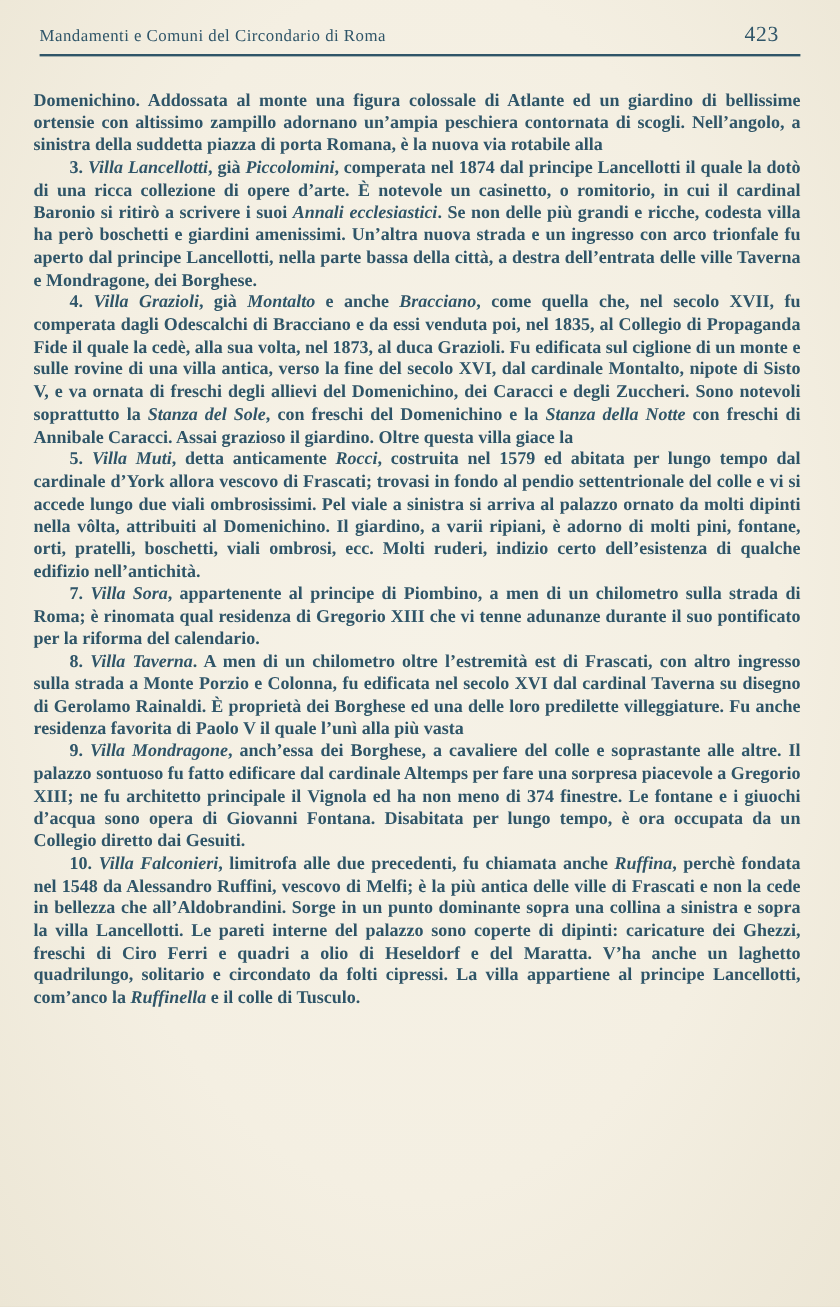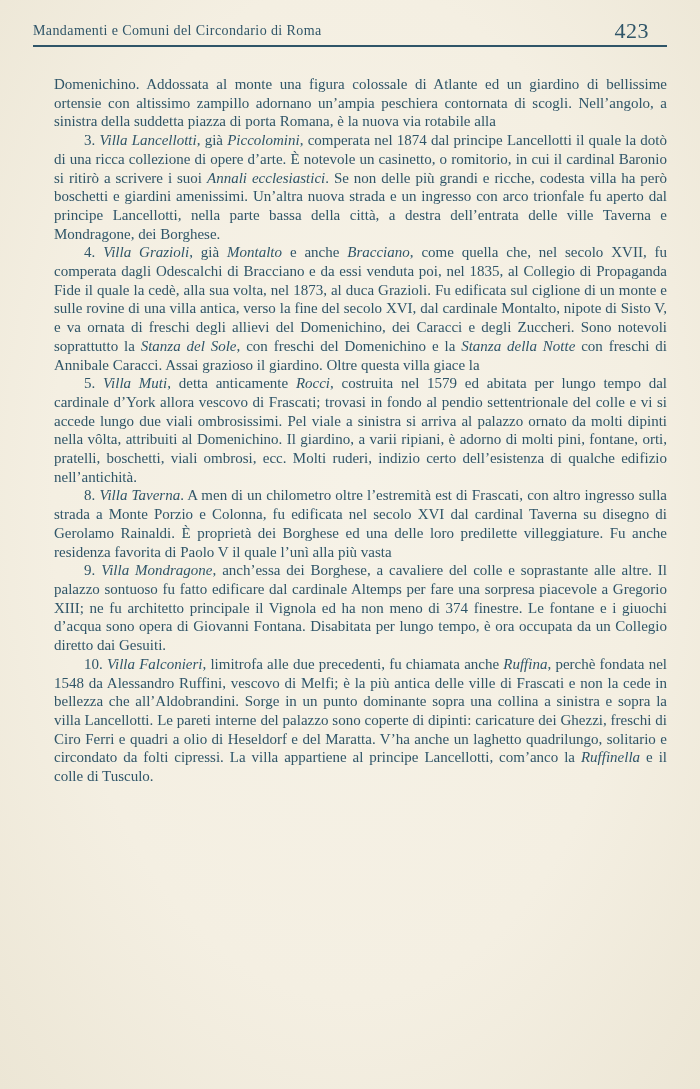--- a/index.html
+++ b/index.html
@@ -33,35 +33,36 @@
     top: 3px;
     text-align: left;
     font-size: 14px;
     letter-spacing: 0.4px;
     white-space: nowrap;
   }
   .page-number {
     position: absolute;
     right: 18px;
     top: -2px;
-    font-size: 22px;
+    font-size: 18px;
     letter-spacing: 0.5px;
   }
   .header-rule {
     margin: 3px 33px 0 33px;
     border: none;
     border-top: 2.2px solid var(--ink);
     height: 0;
   }
   .page-body {
-    margin: 28px 33px 0 54px;
+    margin: 28px 33px 0 28px;
     font-size: 15px;
     line-height: 18.7px;
     text-align: justify;
     text-justify: inter-word;
+    font-weight: bold;
   }
   .page-body p {
     margin: 0;
   }
   .page-body p.indent {
     text-indent: 30px;
   }
   .page-body i {
     font-style: italic;
   }
@@ -73,17 +74,18 @@
   <header class="page-header">
     <span class="running-title">Mandamenti e Comuni del Circondario di Roma</span>
     <span class="page-number">423</span>
   </header>
   <div class="header-rule"></div>
   <main class="page-body">
       <p class=""><span>Domenichino. Addossata al monte una figura colossale di Atlante ed un giardino di bellissime ortensie con altissimo zampillo adornano un’ampia peschiera contornata di scogli. Nell’angolo, a sinistra della suddetta piazza di porta Romana, è la nuova via rotabile alla</span></p>
       <p class="indent"><span>3. </span><i>Villa Lancellotti</i><span>, già </span><i>Piccolomini</i><span>, comperata nel 1874 dal principe Lancellotti il quale la dotò di una ricca collezione di opere d’arte. È notevole un casinetto, o romitorio, in cui il cardinal Baronio si ritirò a scrivere i suoi </span><i>Annali ecclesiastici</i><span>. Se non delle più grandi e ricche, codesta villa ha però boschetti e giardini amenissimi. Un’altra nuova strada e un ingresso con arco trionfale fu aperto dal principe Lancellotti, nella parte bassa della città, a destra dell’entrata delle ville Taverna e Mondragone, dei Borghese.</span></p>
       <p class="indent"><span>4. </span><i>Villa Grazioli</i><span>, già </span><i>Montalto</i><span> e anche </span><i>Bracciano</i><span>, come quella che, nel secolo XVII, fu comperata dagli Odescalchi di Bracciano e da essi venduta poi, nel 1835, al Collegio di Propaganda Fide il quale la cedè, alla sua volta, nel 1873, al duca Grazioli. Fu edificata sul ciglione di un monte e sulle rovine di una villa antica, verso la fine del secolo XVI, dal cardinale Montalto, nipote di Sisto V, e va ornata di freschi degli allievi del Domenichino, dei Caracci e degli Zuccheri. Sono notevoli soprattutto la </span><i>Stanza del Sole</i><span>, con freschi del Domenichino e la </span><i>Stanza della Notte</i><span> con freschi di Annibale Caracci. Assai grazioso il giardino. Oltre questa villa giace la</span></p>
       <p class="indent"><span>5. </span><i>Villa Muti</i><span>, detta anticamente </span><i>Rocci</i><span>, costruita nel 1579 ed abitata per lungo tempo dal cardinale d’York allora vescovo di Frascati; trovasi in fondo al pendio settentrionale del colle e vi si accede lungo due viali ombrosissimi. Pel viale a sinistra si arriva al palazzo ornato da molti dipinti nella vôlta, attribuiti al Domenichino. Il giardino, a varii ripiani, è adorno di molti pini, fontane, orti, pratelli, boschetti, viali ombrosi, ecc. Molti ruderi, indizio certo dell’esistenza di qualche edifizio nell’antichità.</span></p>
+      <p class="indent"><span>7. </span><i>Villa Sora</i><span>, appartenente al principe di Piombino, a men di un chilometro sulla strada di Roma; è rinomata qual residenza di Gregorio XIII che vi tenne adunanze durante il suo pontificato per la riforma del calendario.</span></p>
       <p class="indent"><span>8. </span><i>Villa Taverna</i><span>. A men di un chilometro oltre l’estremità est di Frascati, con altro ingresso sulla strada a Monte Porzio e Colonna, fu edificata nel secolo XVI dal cardinal Taverna su disegno di Gerolamo Rainaldi. È proprietà dei Borghese ed una delle loro predilette villeggiature. Fu anche residenza favorita di Paolo V il quale l’unì alla più vasta</span></p>
       <p class="indent"><span>9. </span><i>Villa Mondragone</i><span>, anch’essa dei Borghese, a cavaliere del colle e soprastante alle altre. Il palazzo sontuoso fu fatto edificare dal cardinale Altemps per fare una sorpresa piacevole a Gregorio XIII; ne fu architetto principale il Vignola ed ha non meno di 374 finestre. Le fontane e i giuochi d’acqua sono opera di Giovanni Fontana. Disabitata per lungo tempo, è ora occupata da un Collegio diretto dai Gesuiti.</span></p>
       <p class="indent"><span>10. </span><i>Villa Falconieri</i><span>, limitrofa alle due precedenti, fu chiamata anche </span><i>Ruffina</i><span>, perchè fondata nel 1548 da Alessandro Ruffini, vescovo di Melfi; è la più antica delle ville di Frascati e non la cede in bellezza che all’Aldobrandini. Sorge in un punto dominante sopra una collina a sinistra e sopra la villa Lancellotti. Le pareti interne del palazzo sono coperte di dipinti: caricature dei Ghezzi, freschi di Ciro Ferri e quadri a olio di Heseldorf e del Maratta. V’ha anche un laghetto quadrilungo, solitario e circondato da folti cipressi. La villa appartiene al principe Lancellotti, com’anco la </span><i>Ruffinella</i><span> e il colle di Tusculo.</span></p>
     </main>
 </div>
 
 </body></html>

